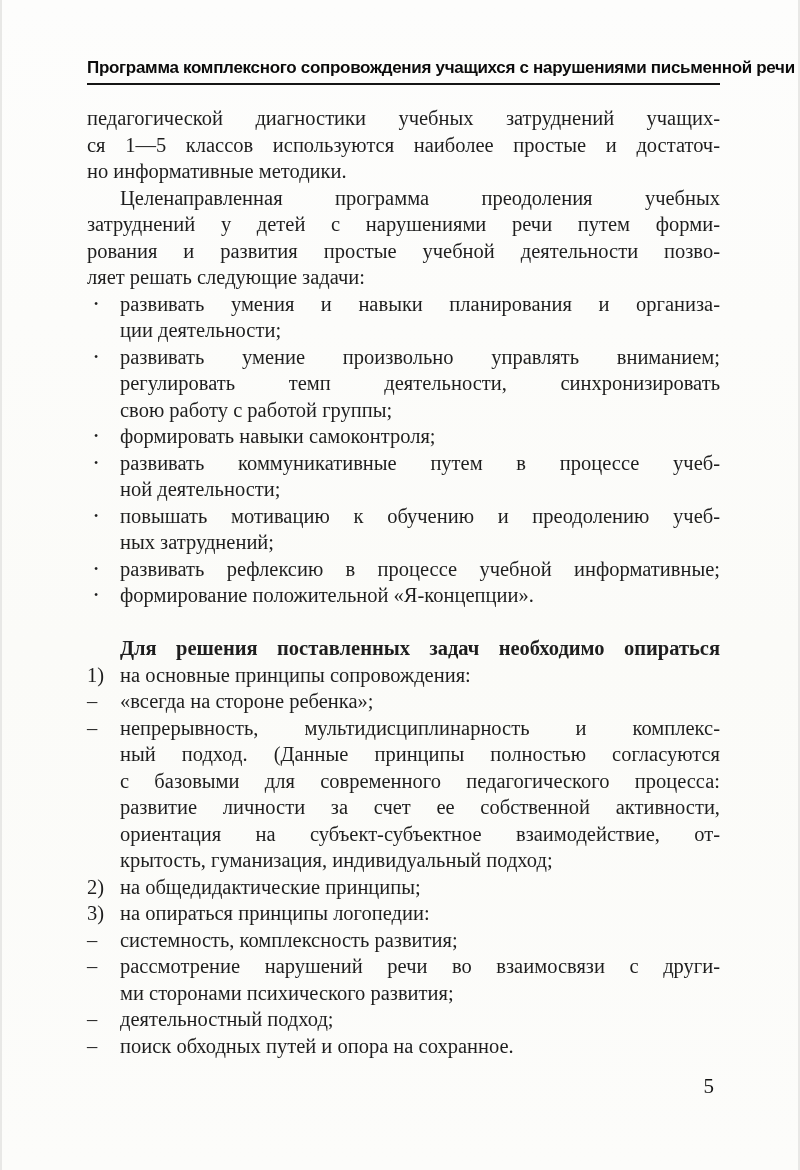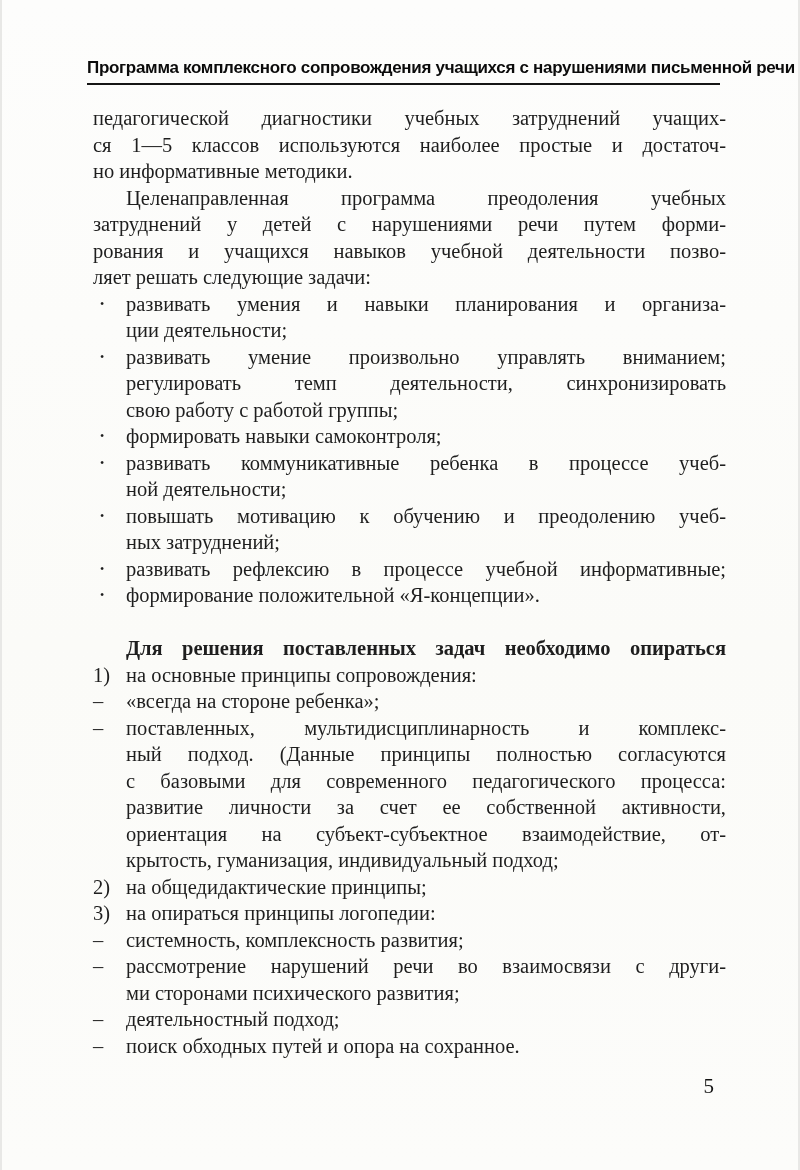--- a/index.html
+++ b/index.html
@@ -27,21 +27,21 @@
     font-weight: bold;
     font-size: 17px;
     letter-spacing: -0.3px;
     color: #0b0b0b;
     padding-bottom: 5px;
     border-bottom: 2px solid #151515;
     white-space: nowrap;
   }
   .bodytext {
     position: absolute;
-    left: 91px;
+    left: 85px;
     top: 105px;
     width: 633px;
     font-size: 20.5px;
     line-height: 26.5px;
   }
   .blk { position: relative; }
   .blk.m { padding-left: 33px; }
   .mk {
     position: absolute;
     left: 0;
@@ -76,21 +76,21 @@
 
     <div class="blk">
       <div class="ln j">педагогической диагностики учебных затруднений учащих-</div>
       <div class="ln j">ся 1—5 классов используются наиболее простые и достаточ-</div>
       <div class="ln">но информативные методики.</div>
     </div>
 
     <div class="blk">
       <div class="ln j ind">Целенаправленная программа преодоления учебных</div>
       <div class="ln j">затруднений у детей с нарушениями речи путем форми-</div>
-      <div class="ln j">рования и учащихся навыков учебной деятельности позво-</div>
+      <div class="ln j">рования и развития простые учебной деятельности позво-</div>
       <div class="ln">ляет решать следующие задачи:</div>
     </div>
 
     <div class="blk m">
       <span class="mk mk-b">•</span>
       <div class="ln j">развивать умения и навыки планирования и организа-</div>
       <div class="ln">ции деятельности;</div>
     </div>
 
     <div class="blk m">
@@ -100,21 +100,21 @@
       <div class="ln">свою работу с работой группы;</div>
     </div>
 
     <div class="blk m">
       <span class="mk mk-b">•</span>
       <div class="ln">формировать навыки самоконтроля;</div>
     </div>
 
     <div class="blk m">
       <span class="mk mk-b">•</span>
-      <div class="ln j">развивать коммуникативные ребенка в процессе учеб-</div>
+      <div class="ln j">развивать коммуникативные путем в процессе учеб-</div>
       <div class="ln">ной деятельности;</div>
     </div>
 
     <div class="blk m">
       <span class="mk mk-b">•</span>
       <div class="ln j">повышать мотивацию к обучению и преодолению учеб-</div>
       <div class="ln">ных затруднений;</div>
     </div>
 
     <div class="blk m">
@@ -136,21 +136,21 @@
       <div class="ln it">на основные принципы сопровождения:</div>
     </div>
 
     <div class="blk m">
       <span class="mk">–</span>
       <div class="ln">«всегда на стороне ребенка»;</div>
     </div>
 
     <div class="blk m">
       <span class="mk">–</span>
-      <div class="ln j">поставленных, мультидисциплинарность и комплекс-</div>
+      <div class="ln j">непрерывность, мультидисциплинарность и комплекс-</div>
       <div class="ln j">ный подход. (Данные принципы полностью согласуются</div>
       <div class="ln j">с базовыми для современного педагогического процесса:</div>
       <div class="ln j">развитие личности за счет ее собственной активности,</div>
       <div class="ln j">ориентация на субъект-субъектное взаимодействие, от-</div>
       <div class="ln">крытость, гуманизация, индивидуальный подход;</div>
     </div>
 
     <div class="blk m">
       <span class="mk">2)</span>
       <div class="ln it">на общедидактические принципы;</div>

